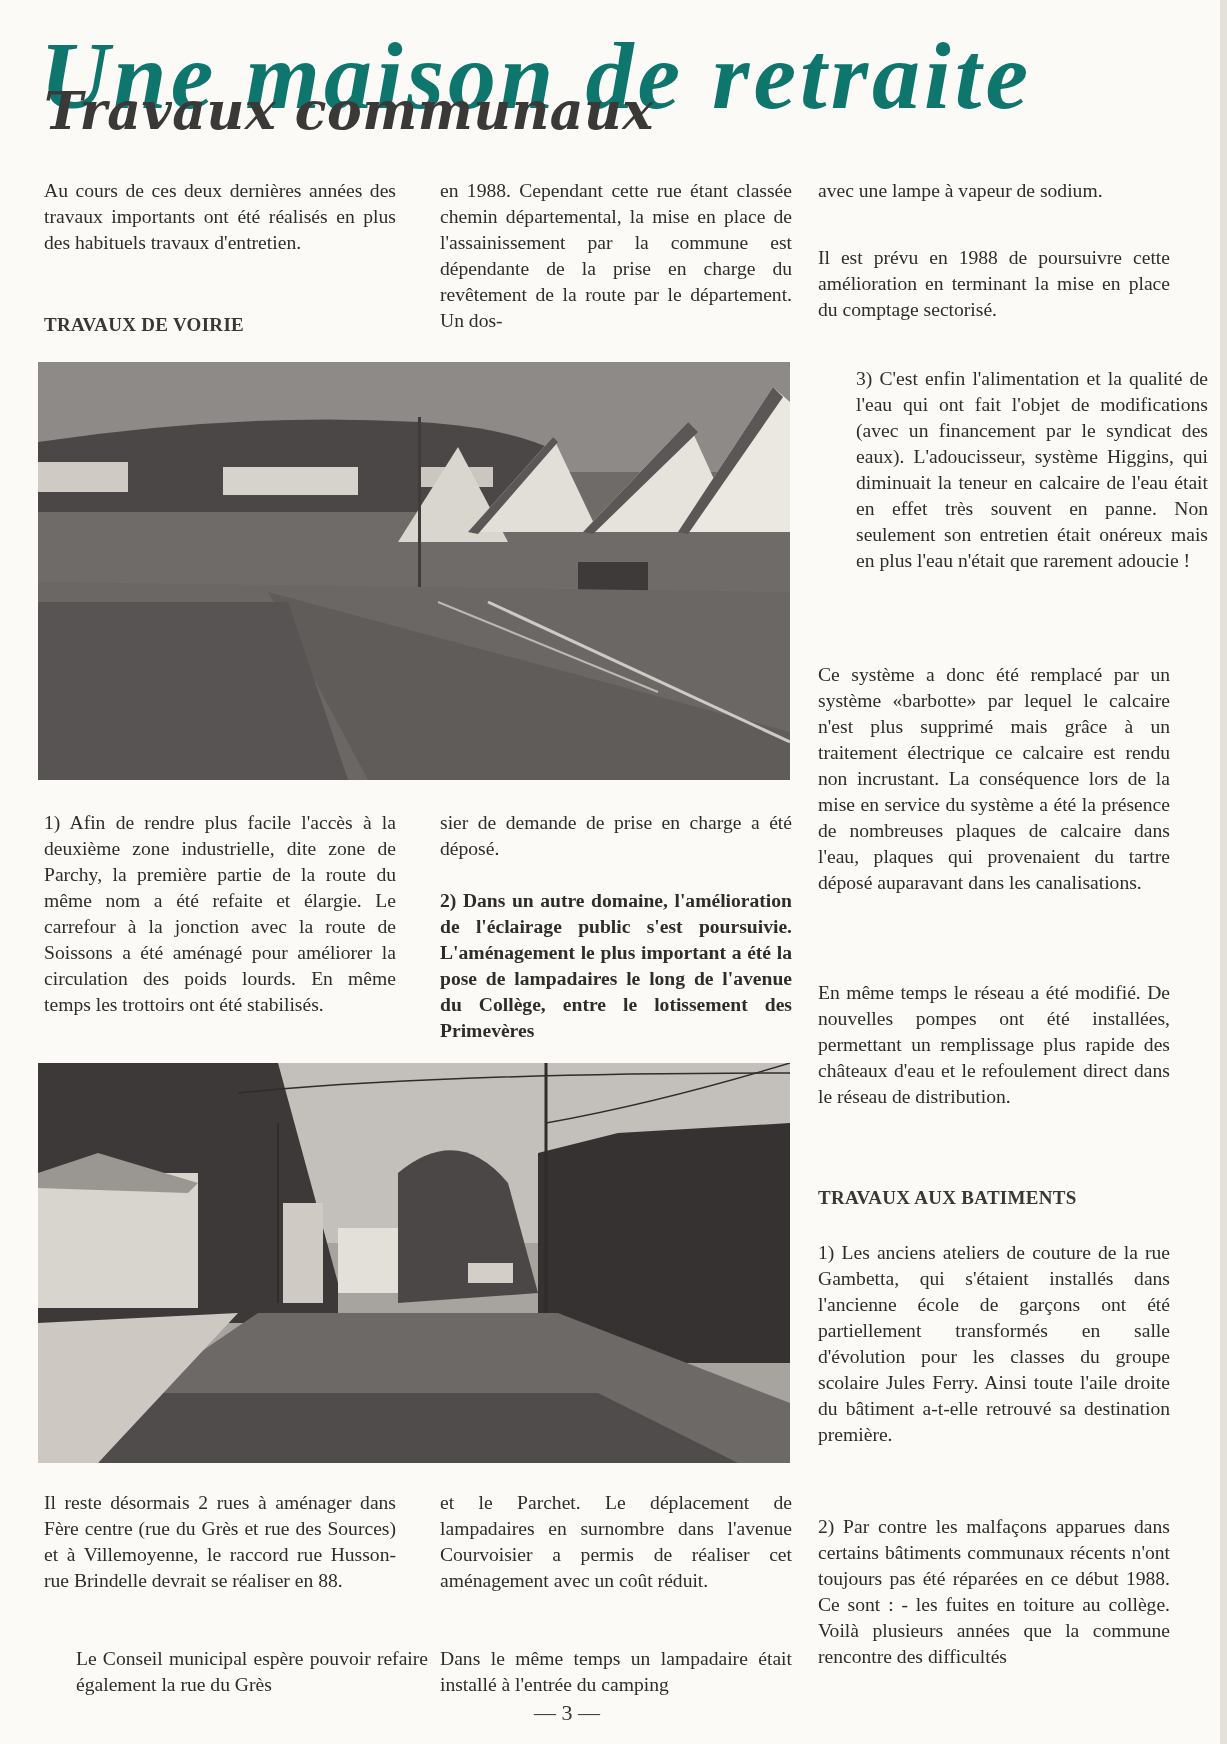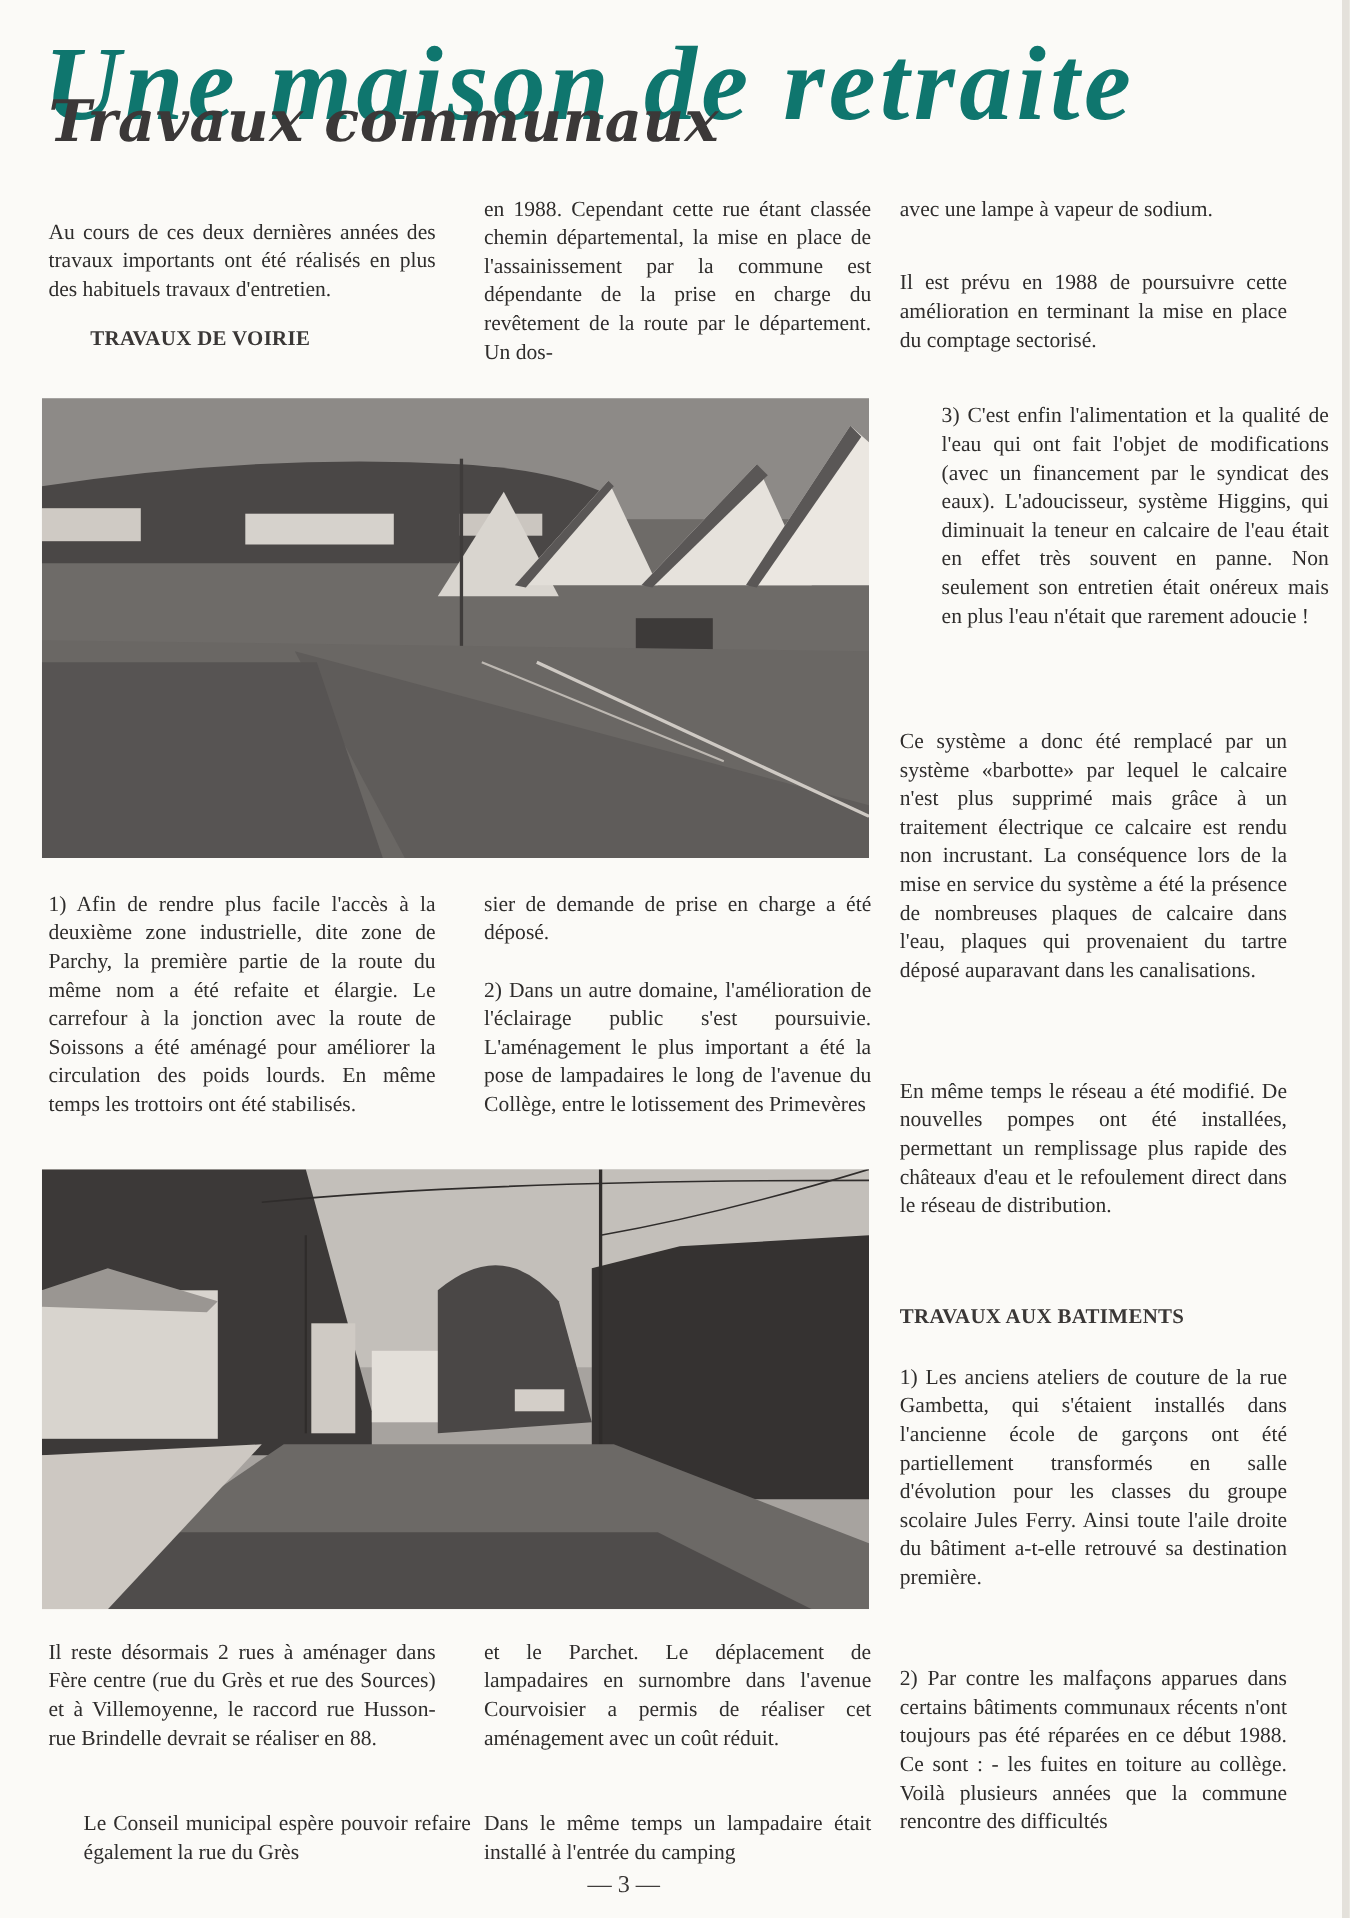--- a/index.html
+++ b/index.html
@@ -29,24 +29,24 @@
   .pagenum { position: absolute; left: 534px; top: 1700px; font-size: 22px; color: #3a3736; }
 </style>
 </head>
 <body>
 
 <div class="edge"></div>
 <div class="ghost">Une maison de retraite</div>
 
 <h1 class="title">Travaux communaux</h1>
 
-<div class="block c1" style="top:178px;margin-top:21px;">
+<div class="block c1" style="top:178px;">
   <p>Au cours de ces deux dernières années des travaux importants ont été réalisés en plus des habituels travaux d'entretien.</p>
 </div>
-<div class="block c1 heading" style="top:296px;margin-left:38px;">TRAVAUX DE VOIRIE</div>
+<div class="block c1 heading" style="top:312px;">TRAVAUX DE VOIRIE</div>
 
 <div class="block c2" style="top:178px;">
   <p>en 1988. Cependant cette rue étant classée chemin départemental, la mise en place de l'assainissement par la commune est dépendante de la prise en charge du revêtement de la route par le département. Un dos-</p>
 </div>
 
 <div class="block c3" style="top:178px;">
   <p>avec une lampe à vapeur de sodium.</p>
 </div>
 <div class="block c3" style="top:245px;">
   <p>Il est prévu en 1988 de poursuivre cette amélioration en terminant la mise en place du comptage sectorisé.</p>
@@ -93,21 +93,21 @@
   </svg>
 </div>
 
 <div class="block c1" style="top:810px;">
   <p>1) Afin de rendre plus facile l'accès à la deuxième zone industrielle, dite zone de Parchy, la première partie de la route du même nom a été refaite et élargie. Le carrefour à la jonction avec la route de Soissons a été aménagé pour améliorer la circulation des poids lourds. En même temps les trottoirs ont été stabilisés.</p>
 </div>
 
 <div class="block c2" style="top:810px;">
   <p>sier de demande de prise en charge a été déposé.</p>
 </div>
-<div class="block c2" style="top:888px;">
+<div class="block c2" style="top:888px;font-weight:bold;">
   <p>2) Dans un autre domaine, l'amélioration de l'éclairage public s'est poursuivie. L'aménagement le plus important a été la pose de lampadaires le long de l'avenue du Collège, entre le lotissement des Primevères</p>
 </div>
 
 <div class="photo" style="left:38px; top:1063px; width:752px; height:400px;">
   <svg viewBox="0 0 752 400" preserveAspectRatio="none">
     <rect width="752" height="400" fill="#a7a39f"></rect>
     <rect width="752" height="180" fill="#c3bfba"></rect>
     <path d="M0 0 L240 0 L300 220 L300 260 L0 260 Z" fill="#3c3938"></path>
     <rect x="0" y="110" width="160" height="135" fill="#d8d4ce"></rect>
     <polygon points="0,110 60,90 160,120 150,130 0,125" fill="#9a9692"></polygon>

